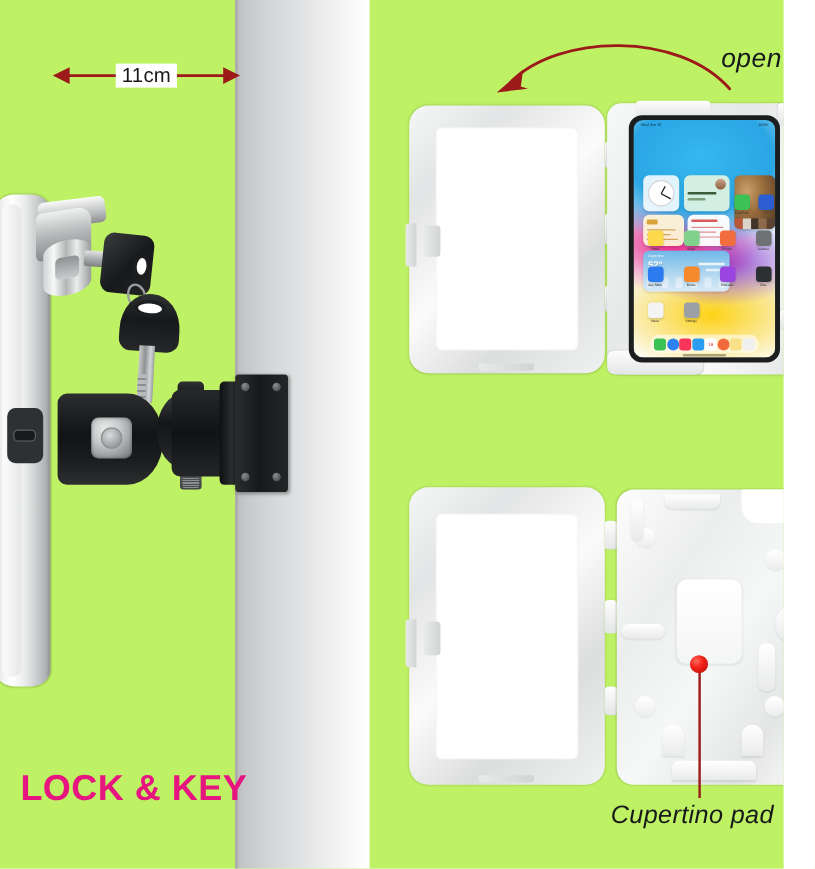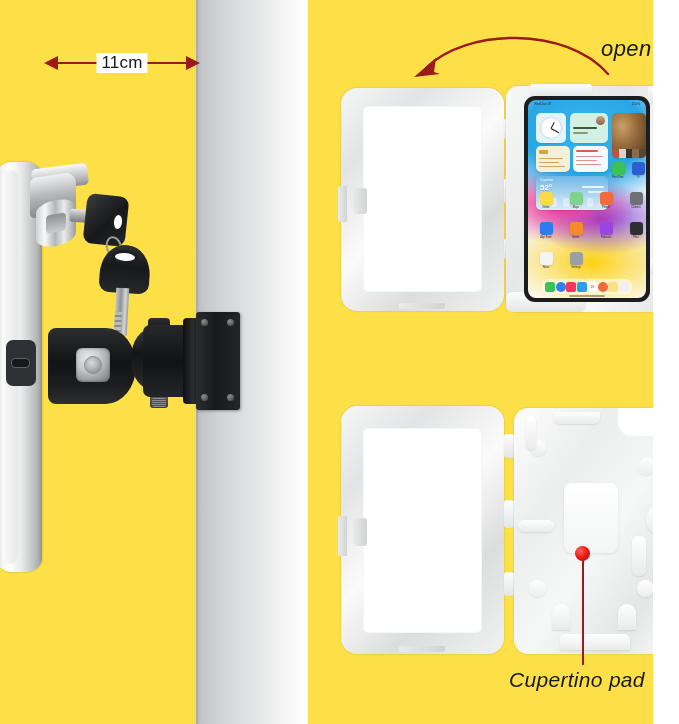--- a/index.html
+++ b/index.html
@@ -7,21 +7,21 @@
     padding: 0;
     background: #ffffff;
   }
   body {
     font-family: "Liberation Sans", sans-serif;
   }
   #stage {
     position: relative;
     width: 653px;
     height: 724px;
-    background: #fde047;
+    background: #bef264;
     overflow: hidden;
   }
 
   
   .wall-column {
     position: absolute;
     left: 196px;
     top: 0;
     width: 112px;
     height: 724px;
@@ -487,20 +487,21 @@
     font-size: 3.2px;
     color: #14304a;
     font-family: "Liberation Sans", sans-serif;
   }
   .wid {
     position: absolute;
     border-radius: 5px;
     background: rgba(255,255,255,.86);
     box-shadow: 0 1px 2px rgba(0,0,0,.10);
     overflow: hidden;
+    margin-top: 33px;
   }
   .clock-face {
     position: absolute;
     left: 50%; top: 50%;
     transform: translate(-50%,-50%);
     width: 22px; height: 22px;
     border-radius: 50%;
     background: #ffffff;
     border: 1px solid #d4d6d8;
     box-sizing: border-box;
@@ -664,20 +665,21 @@
     <div class="arm-knuckle"></div>
     <div class="arm-hinge-v"></div>
     <div class="wall-plate">
       <span class="scr s1"></span>
       <span class="scr s2"></span>
       <span class="scr s3"></span>
       <span class="scr s4"></span>
     </div>
   </div>
 
+  <div class="lock-key">LOCK &amp; KEY</div>
 
   <svg style="position:absolute;left:396px;top:30px;" width="230" height="70" viewBox="0 0 230 70">
     <path d="M30,38 C70,-2 170,-4 212,44" fill="none" stroke="#9c1a1a" stroke-width="2.4" stroke-linecap="round"></path>
     <polygon points="18,47 40,28 38,42 44,44" fill="#9c1a1a"></polygon>
   </svg>
   <div class="open-label">open</div>
 
   <div>
 
     <div class="frame" style="left:341px;top:88px;width:163px;height:223px;">

